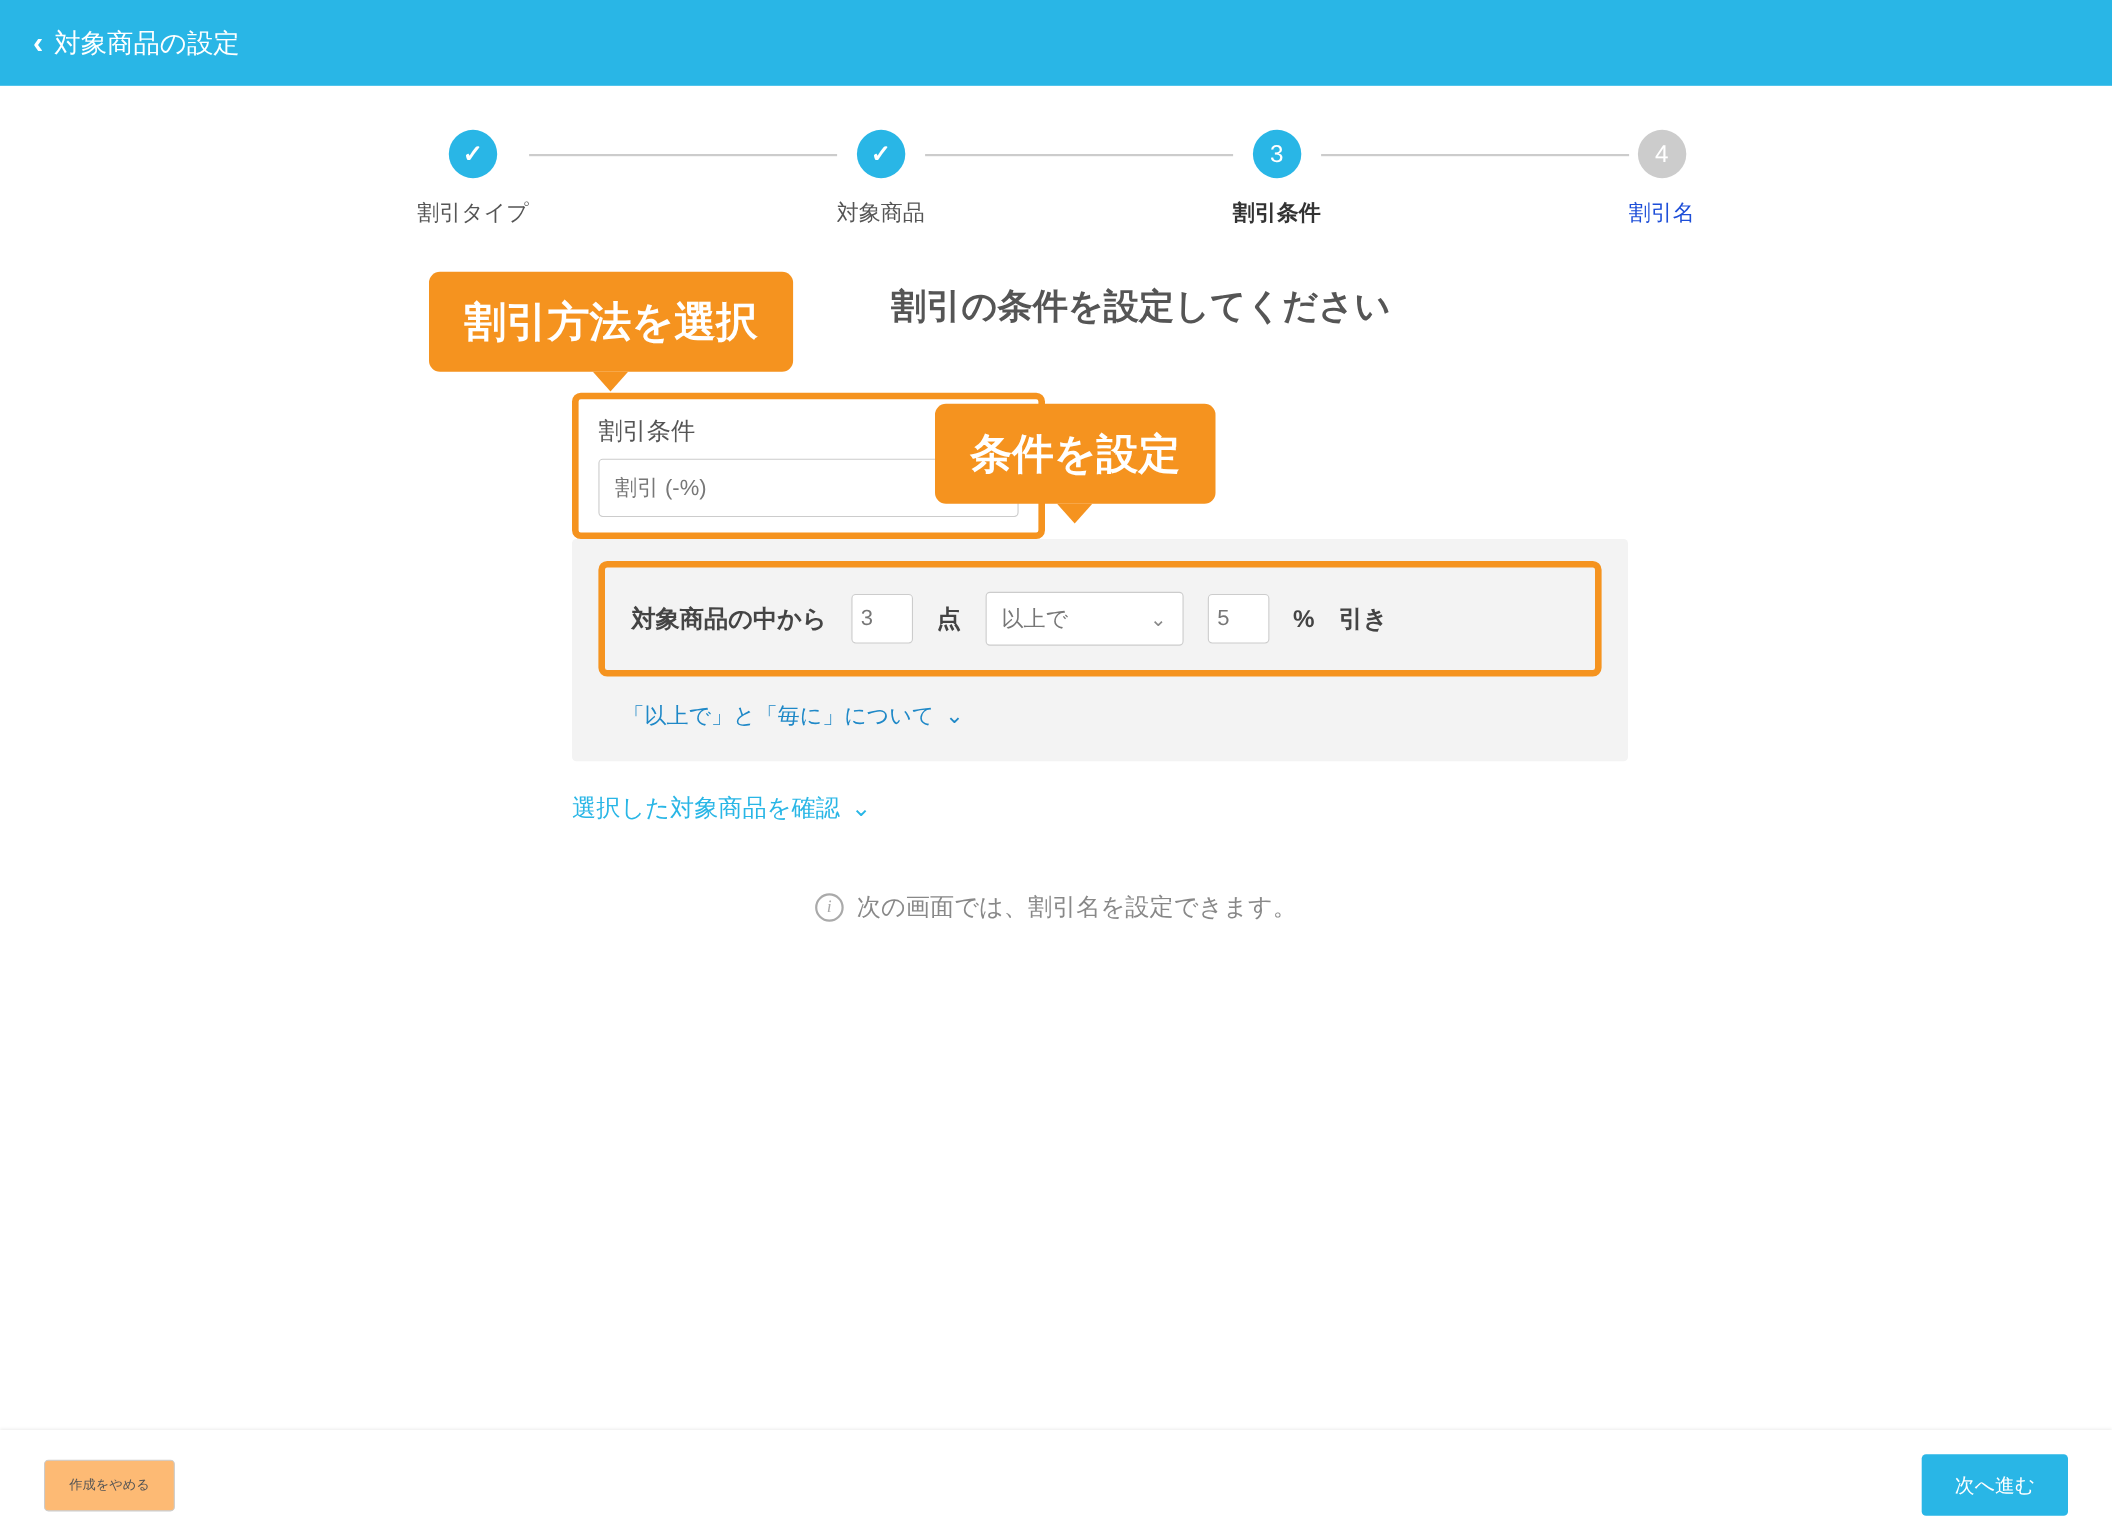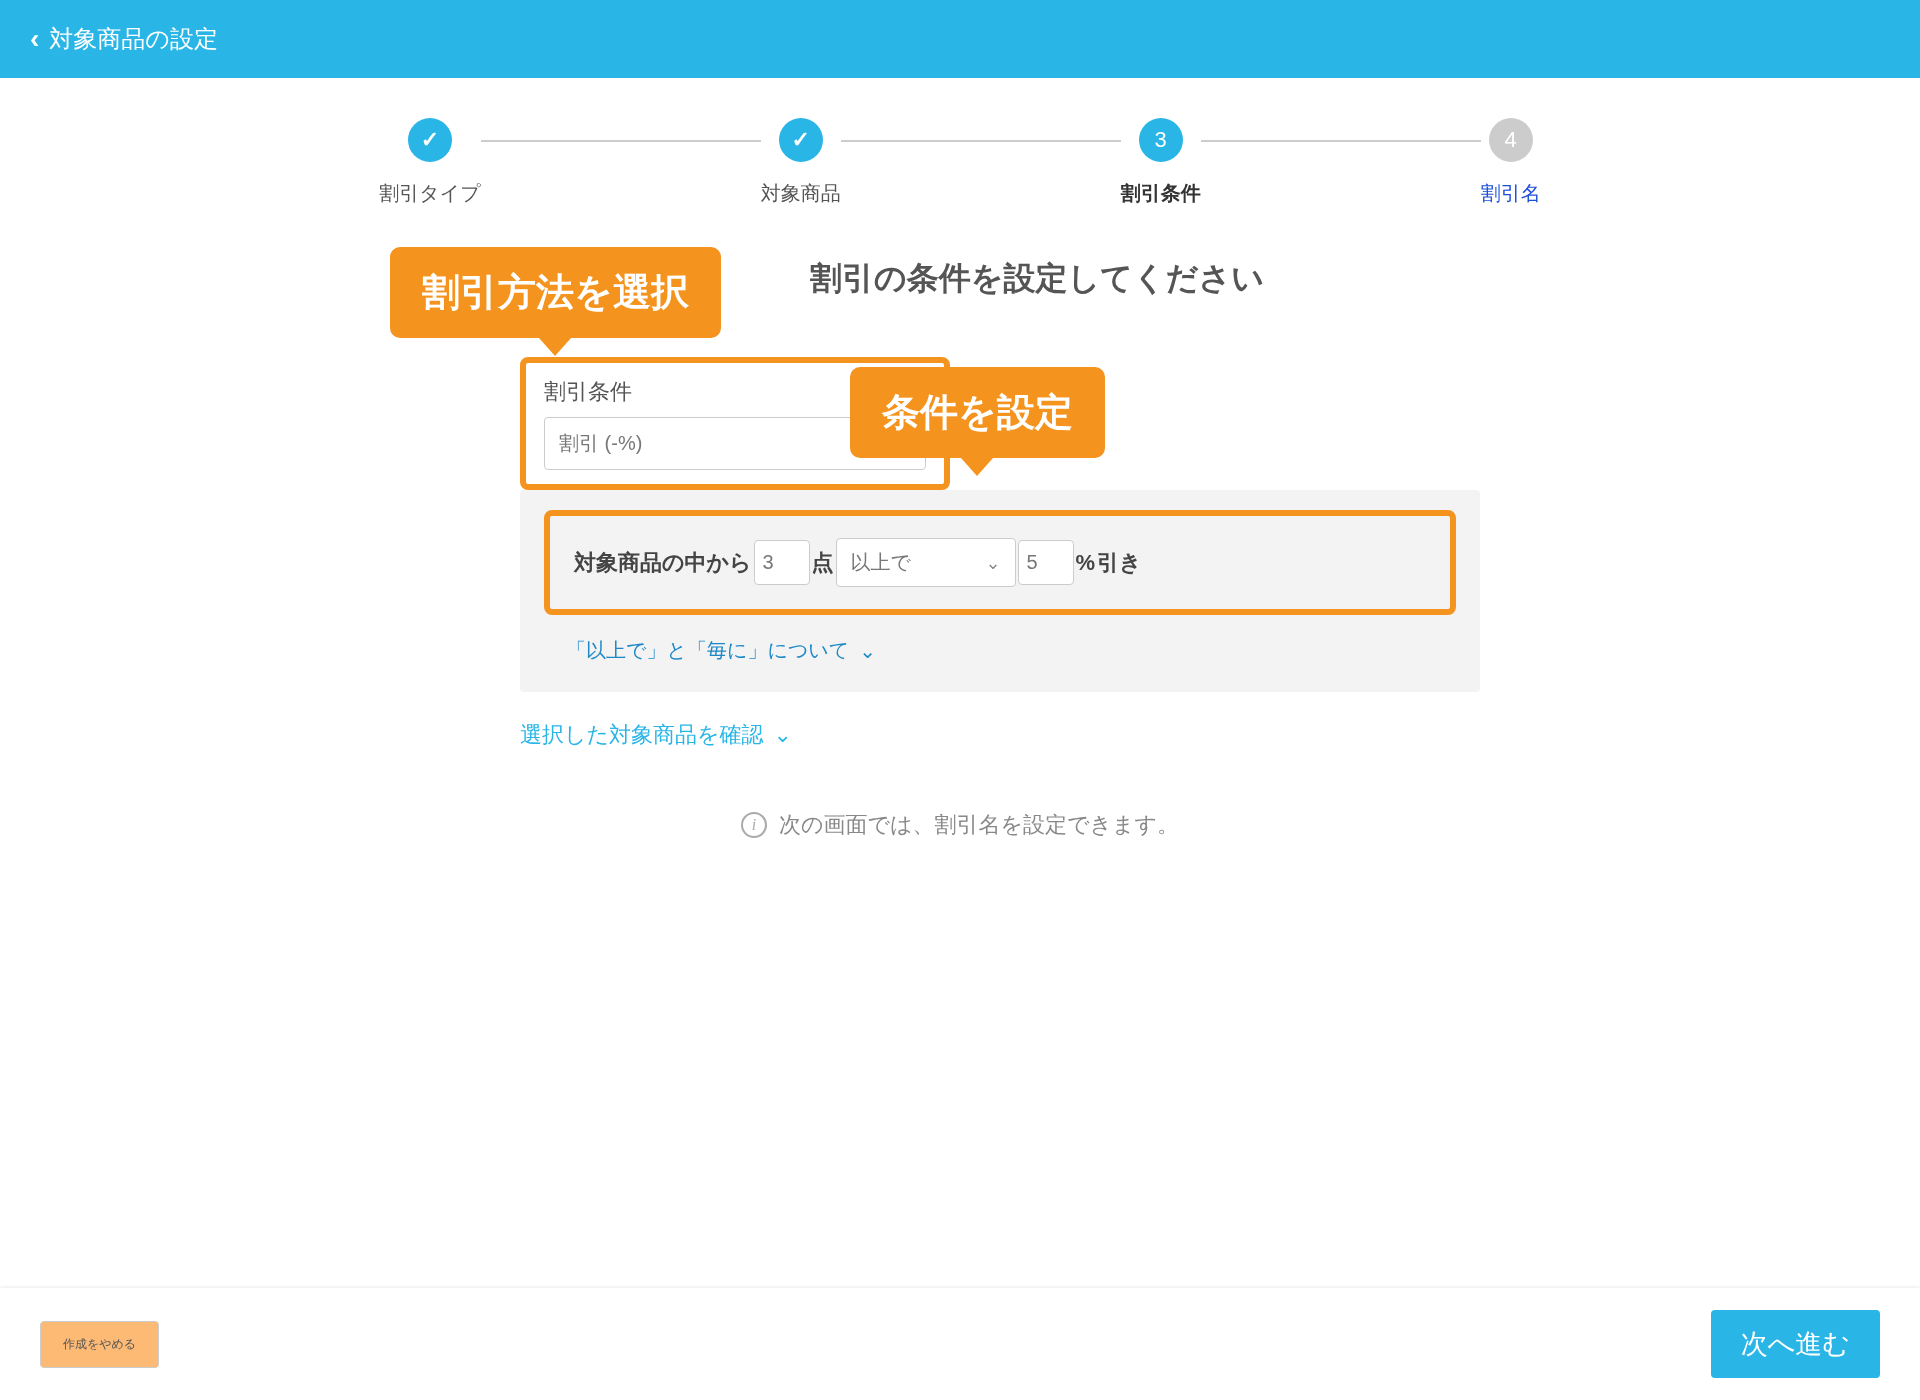--- a/index.html
+++ b/index.html
@@ -121,21 +121,21 @@
       background: #f3f3f3;
       border-radius: 4px;
       margin-top: 0;
       margin-left: 80px;
       padding: 20px 24px 28px;
     }
     .condition-row {
       border: 6px solid #f5931f;
       border-radius: 8px;
       padding: 22px 24px;
-      display: flex; align-items: center; gap: 2px;
+      display: flex; align-items: center; gap: 22px;
       background: #f3f3f3;
       flex-wrap: nowrap;
     }
     .condition-row .label { font-size: 22px; font-weight: bold; color: #444; white-space: nowrap; }
     .small-input {
       border: 1px solid #ccc; border-radius: 4px;
       padding: 10px 8px; font-size: 20px; color: #777;
       width: 56px; text-align: left; background: #fff;
     }
     .small-select {
@@ -168,21 +168,21 @@
       padding: 22px 40px;
       display: flex; align-items: center; justify-content: space-between;
       box-shadow: 0 -1px 3px rgba(0,0,0,0.08);
     }
     .btn-cancel {
       border: 1px solid #ccc; background: #fdba74; color: #555;
       padding: 14px 22px; font-size: 12px; border-radius: 4px; cursor: pointer;
     }
     .btn-next {
       background: #29b6e6; color: #fff; border: none;
-      padding: 16px 30px; font-size: 27px; border-radius: 4px; cursor: pointer;
+      padding: 16px 30px; font-size: 18px; border-radius: 4px; cursor: pointer;
     }
     .check-mark::before { content: "✓"; font-weight: bold; }
   </style>
 </head>
 <body>
 
 <div class="header">
   <div class="back-btn">
     <span class="chev">‹</span>
     <span>対象商品の設定</span>

